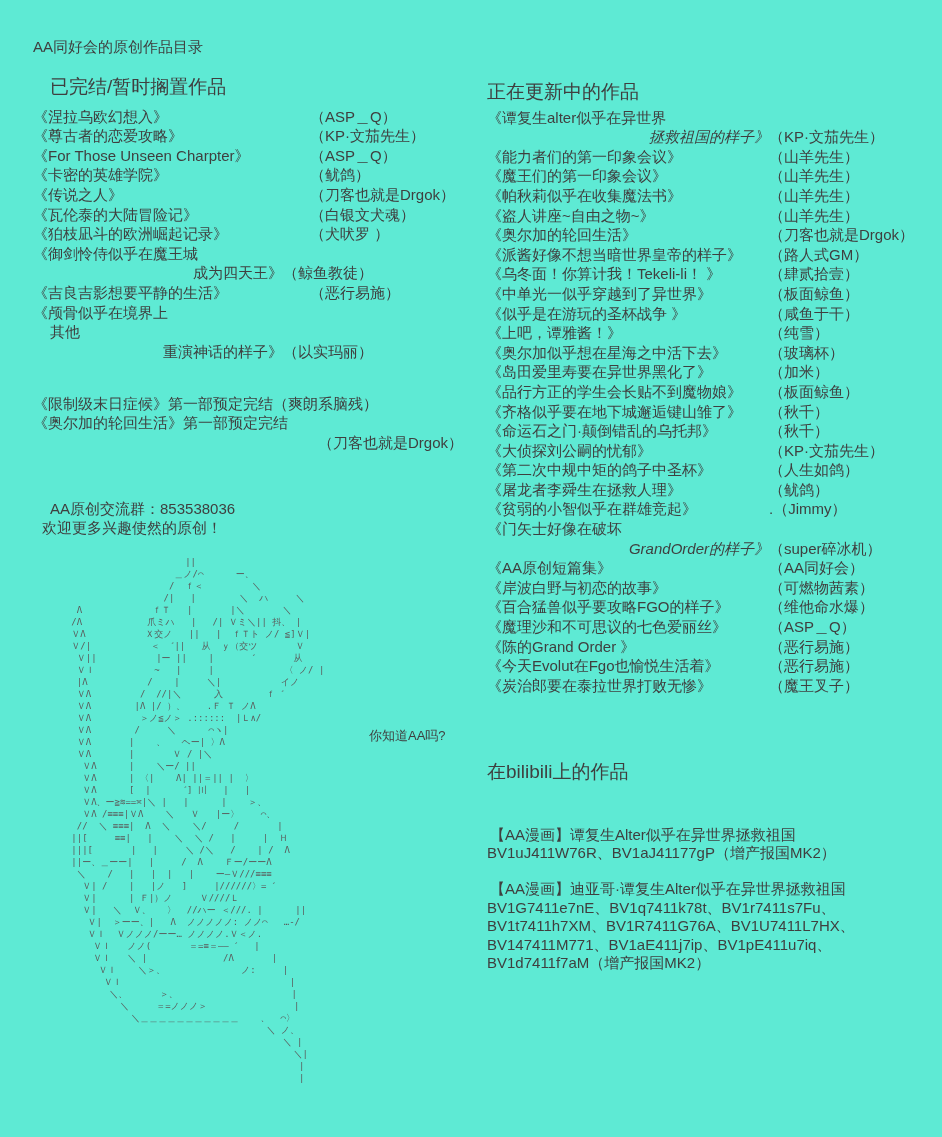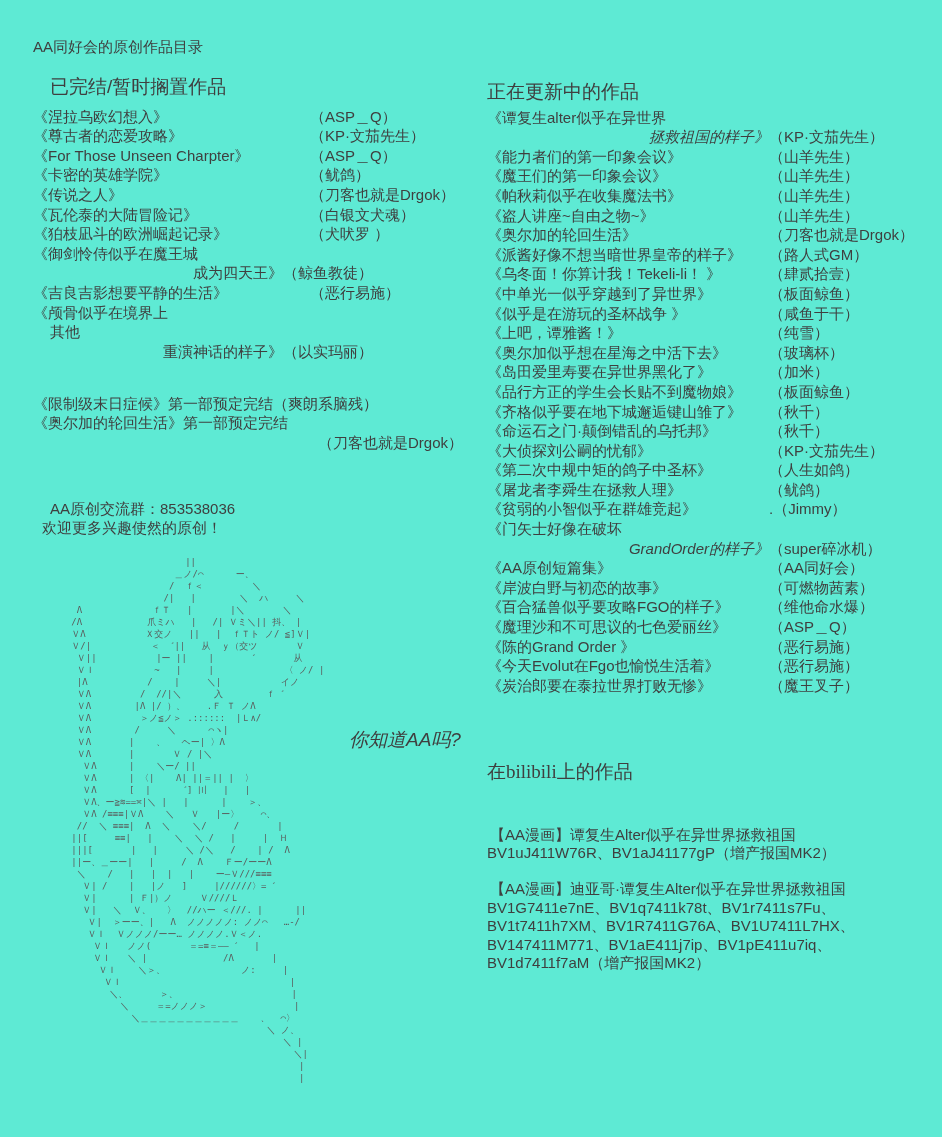--- a/index.html
+++ b/index.html
@@ -24,34 +24,34 @@
   #left-planned .pl-author{text-align:right;}
   #left-group{position:absolute;left:42px;top:499px;width:400px;line-height:19.2px;white-space:nowrap;}
   #left-group .g1{padding-left:8px;}
   
   #right-updating{position:absolute;left:487px;top:82px;width:455px;}
   #right-updating .sec-header{margin-bottom:6px;}
   #right-updating .t{flex:0 0 282px;}
   #right-updating .t2{flex:0 0 282px;text-align:right;font-style:italic;}
   #right-updating .a{flex:0 0 auto;}
   #bili{position:absolute;left:487px;top:762px;width:447px;}
-  #bili .sec-header{margin-bottom:12px;font-family:Liberation Serif, serif;}
+  #bili .sec-header{margin-bottom:12px;}
   .bili-entry{line-height:18.4px;white-space:nowrap;}
   .bili-entry .bl1{padding-left:3px;}
   #bili .e1{margin-top:44px;}
   #bili .e2{margin-top:18px;}
   #bili .last{display:flex;justify-content:flex-start;}
   
   #ascii-art{
     position:absolute;left:28px;top:556px;margin:0;
     font-family:"DejaVu Sans Mono",monospace;
     font-size:9px;line-height:12px;color:#5a5a5a;
     white-space:pre;
   }
-  #ask{position:absolute;left:349px;top:727px;font-size:19px;white-space:nowrap;font-style:italic;}
+  #ask{position:absolute;left:369px;top:727px;font-size:13px;white-space:nowrap;}
   .page-title{position:absolute;left:33px;top:38px;font-size:15px;white-space:nowrap;}
 </style>
 </head>
 <body>
 
 <div id="page">
 
   <div class="page-title">AA同好会的原创作品目录</div>
 
   <section id="left-finished">

